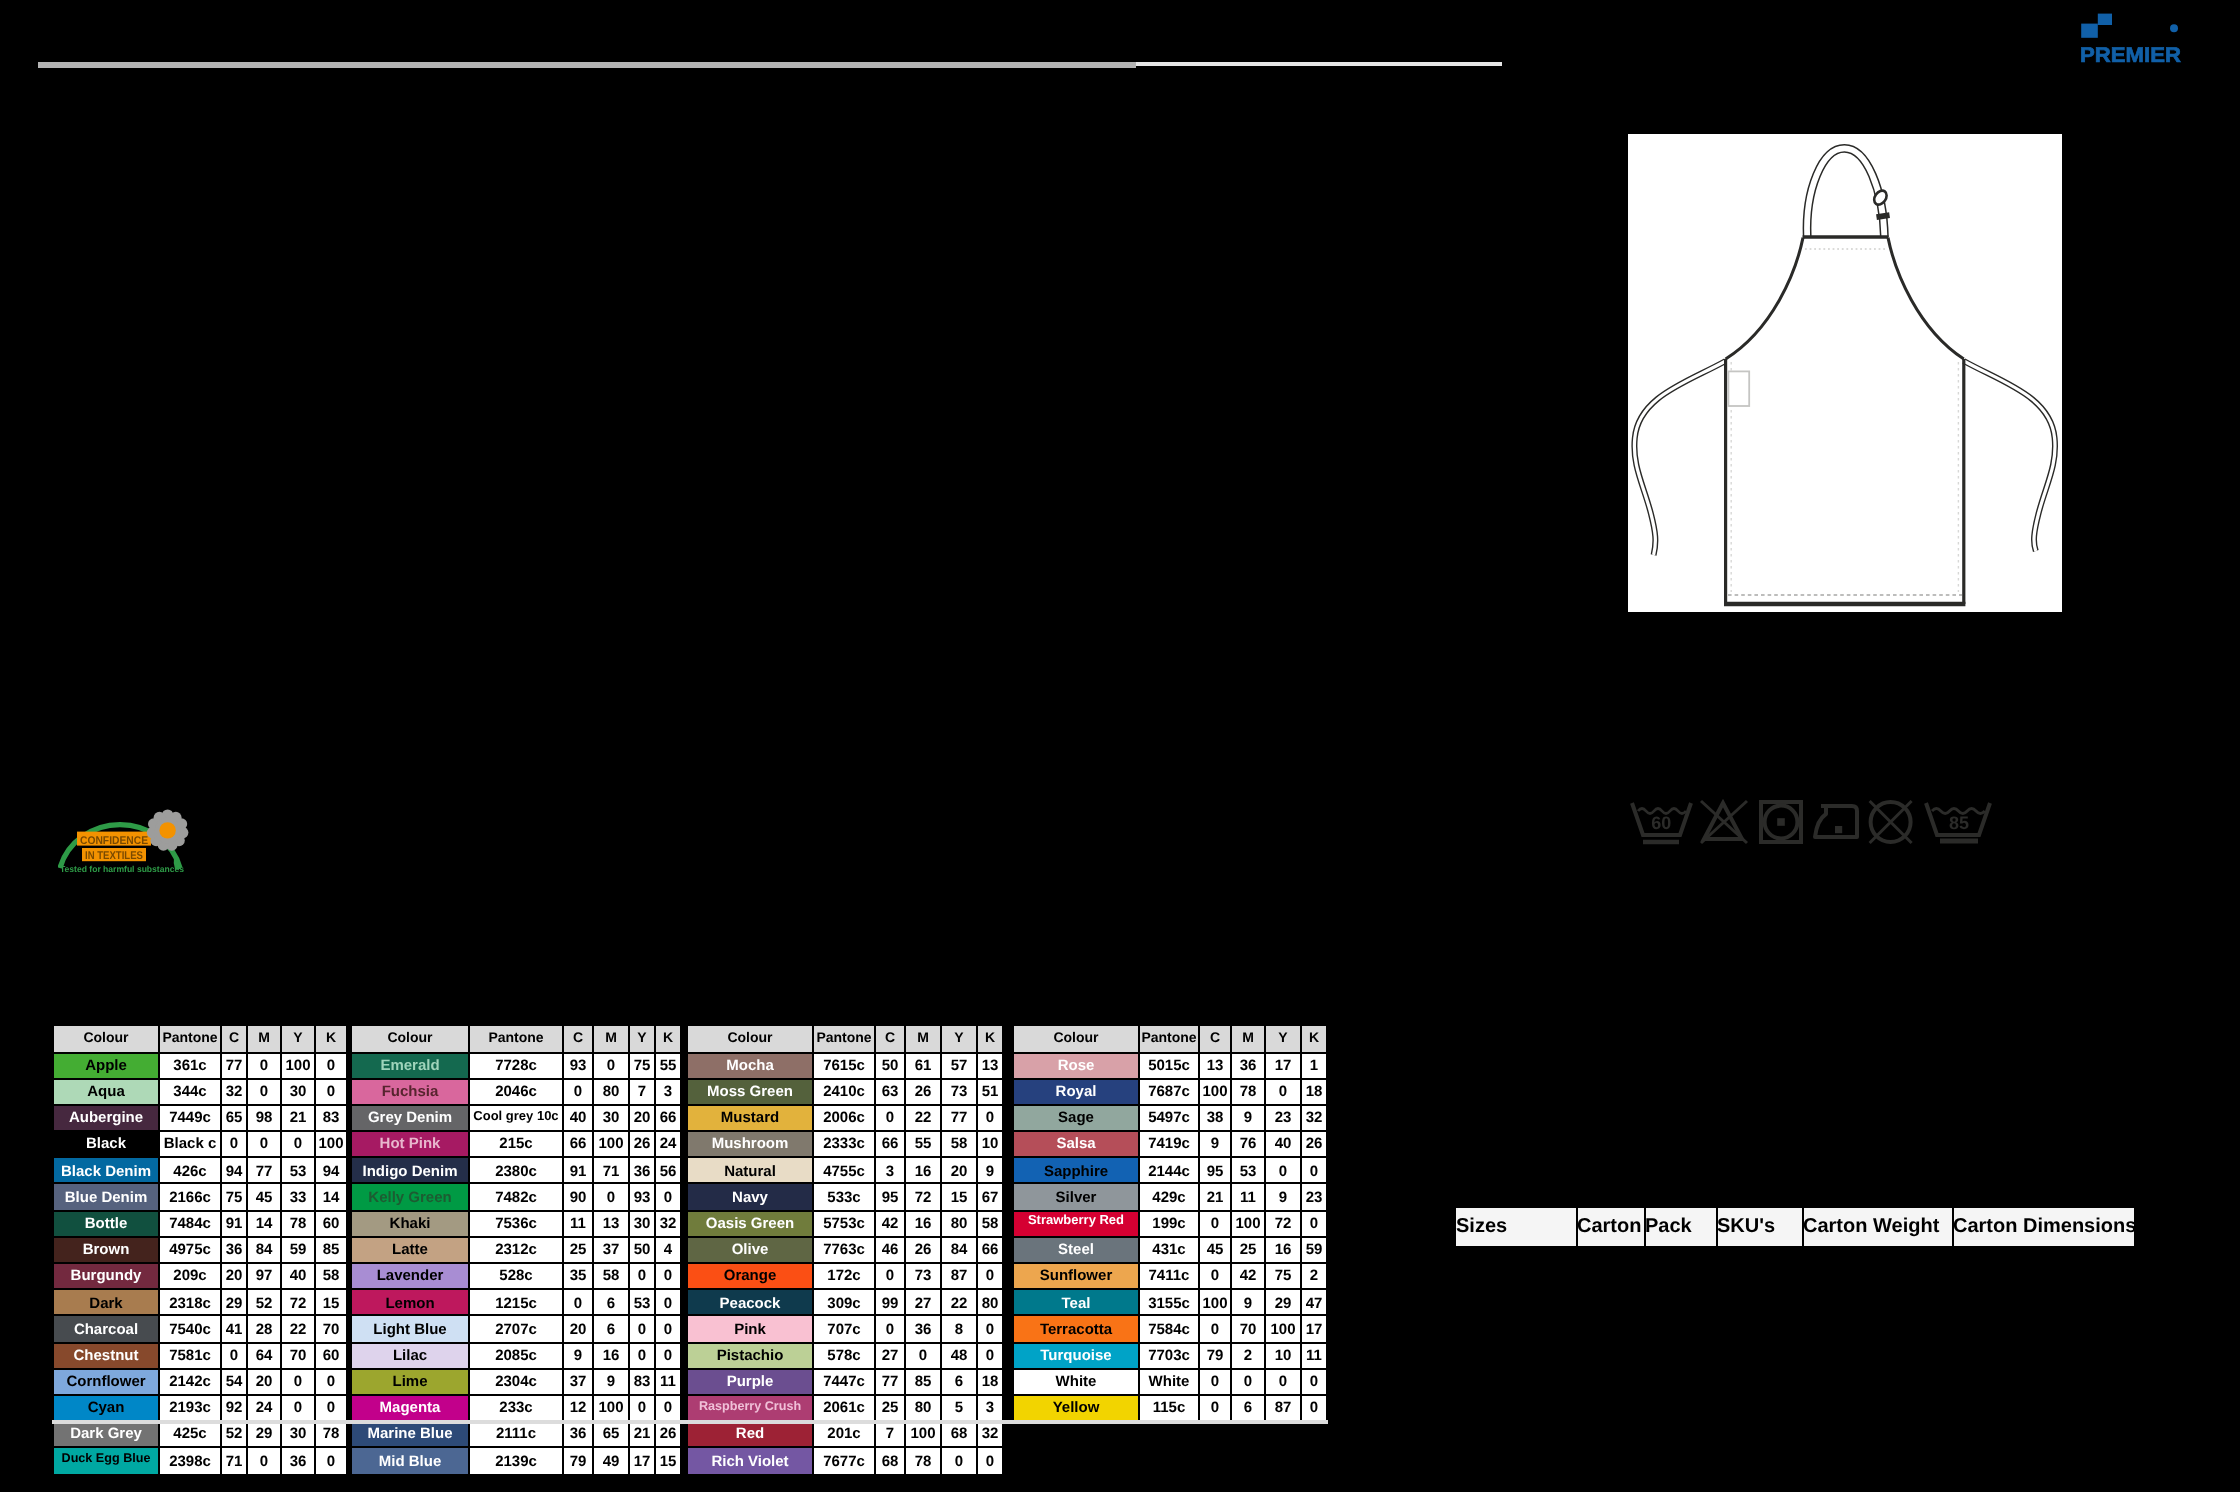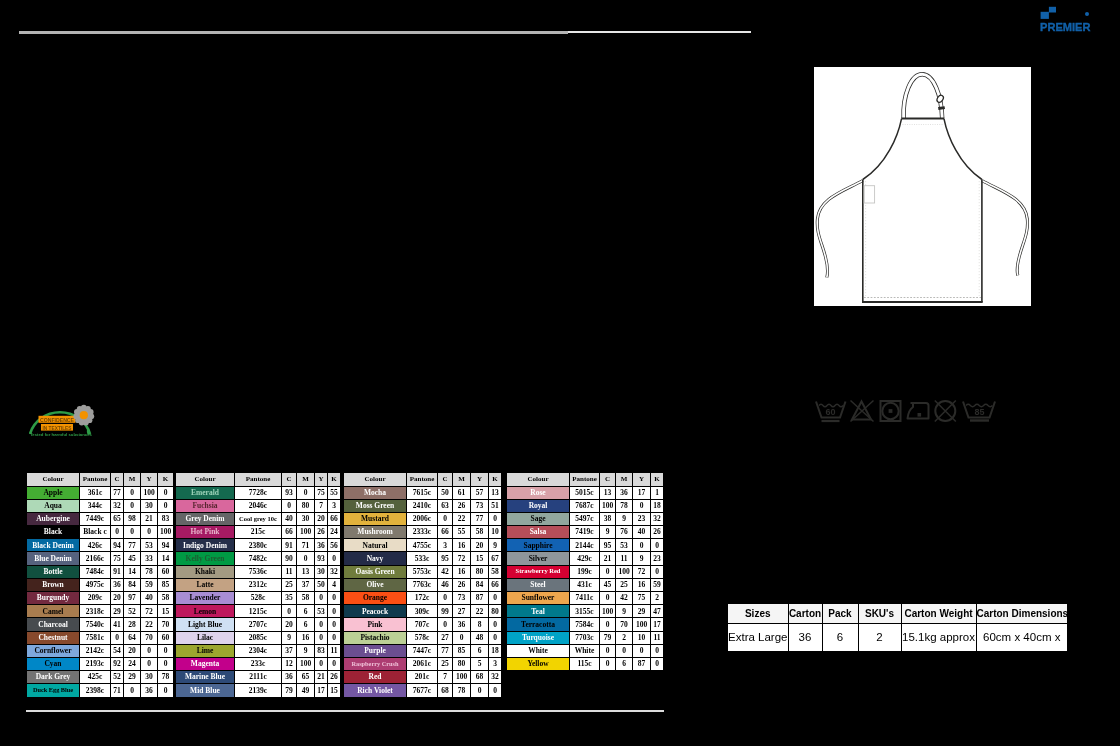--- a/index.html
+++ b/index.html
@@ -1,28 +1,28 @@
 <!DOCTYPE html>
 <html><head><meta charset="utf-8">
 <style>
 html,body{margin:0;padding:0;}
 body{width:1120px;height:746px;background:#000;position:relative;overflow:hidden;
      font-family:"Liberation Sans",sans-serif;}
 .abs{position:absolute;}
 
-.ct{position:absolute;top:472px;border-collapse:collapse;table-layout:fixed;
-    font-family:Liberation Serif, serif;font-weight:bold;font-size:7.5px;color:#000;}
+.ct{position:absolute;top:512px;border-collapse:collapse;table-layout:fixed;
+    font-family:Liberation Sans, sans-serif;font-weight:bold;font-size:7.5px;color:#000;}
 .ct td{border:1px solid #000;background:#fff;text-align:center;vertical-align:middle;
        padding:0;height:12.2px;line-height:1;white-space:nowrap;overflow:hidden;}
 .ct tr.hd td{background:#d9d9d9;height:12.5px;font-size:7px;}
 
 .kt{position:absolute;left:726px;top:602px;border-collapse:collapse;table-layout:fixed;
     font-family:"Liberation Sans",sans-serif;font-size:12px;color:#000;
     border:2px solid #000;}
-.kt td{border:1px solid #000;background:#fff;text-align:center;vertical-align:middle;padding:0;line-height:1.12;font-size:11.5px;white-space:nowrap;}
+.kt td{border:1px solid #000;background:#fff;text-align:left;vertical-align:middle;padding:0;line-height:1.12;font-size:11.5px;white-space:nowrap;}
 .kt tr.hd td{font-weight:bold;font-size:10px;background:#f5f5f5;height:19px;}
 </style></head>
 <body>
 
 <div class="abs" style="left:19px;top:31px;width:549px;height:3px;background:#b3b3b3"></div>
 <div class="abs" style="left:568px;top:31px;width:183px;height:2px;background:#e6e6e6"></div>
 
 <div class="abs" style="left:1040px;top:6px;width:56px;height:27px;">
 <svg width="56" height="27" viewBox="0 0 56 27">
 <rect x="0.6" y="5.8" width="8.3" height="7.1" fill="#1160a8"></rect>
@@ -220,21 +220,21 @@
       </tr>
       <tr>
         <td style="background:#73293f;color:#fff">Burgundy</td>
         <td>209c</td>
         <td>20</td>
         <td>97</td>
         <td>40</td>
         <td>58</td>
       </tr>
       <tr>
-        <td style="background:#a87c4f;color:#000">Camel</td>
+        <td style="background:#a87c4f;color:#000">Dark</td>
         <td>2318c</td>
         <td>29</td>
         <td>52</td>
         <td>72</td>
         <td>15</td>
       </tr>
       <tr>
         <td style="background:#474b4f;color:#fff">Charcoal</td>
         <td>7540c</td>
         <td>41</td>
@@ -672,21 +672,21 @@
       </tr>
       <tr>
         <td style="background:#00798c;color:#fff">Teal</td>
         <td>3155c</td>
         <td>100</td>
         <td>9</td>
         <td>29</td>
         <td>47</td>
       </tr>
       <tr>
-        <td style="background:#0369a1;color:#000">Terracotta</td>
+        <td style="background:#f97316;color:#000">Terracotta</td>
         <td>7584c</td>
         <td>0</td>
         <td>70</td>
         <td>100</td>
         <td>17</td>
       </tr>
       <tr>
         <td style="background:#00a3c7;color:#fff">Turquoise</td>
         <td>7703c</td>
         <td>79</td>
@@ -726,22 +726,14 @@
     </colgroup>
 <tbody>
       <tr class="hd">
         <td>Sizes</td>
         <td>Carton</td>
         <td>Pack</td>
         <td>SKU's</td>
         <td>Carton Weight</td>
         <td>Carton Dimensions</td>
       </tr>
-<tr style="height:28.5px">
-        <td>Extra Large</td>
-        <td>36</td>
-        <td>6</td>
-        <td>2</td>
-        <td>15.1kg approx</td>
-        <td>60cm x 40cm x</td>
-      </tr>
 </tbody>
   </table>
 
 </body></html>

